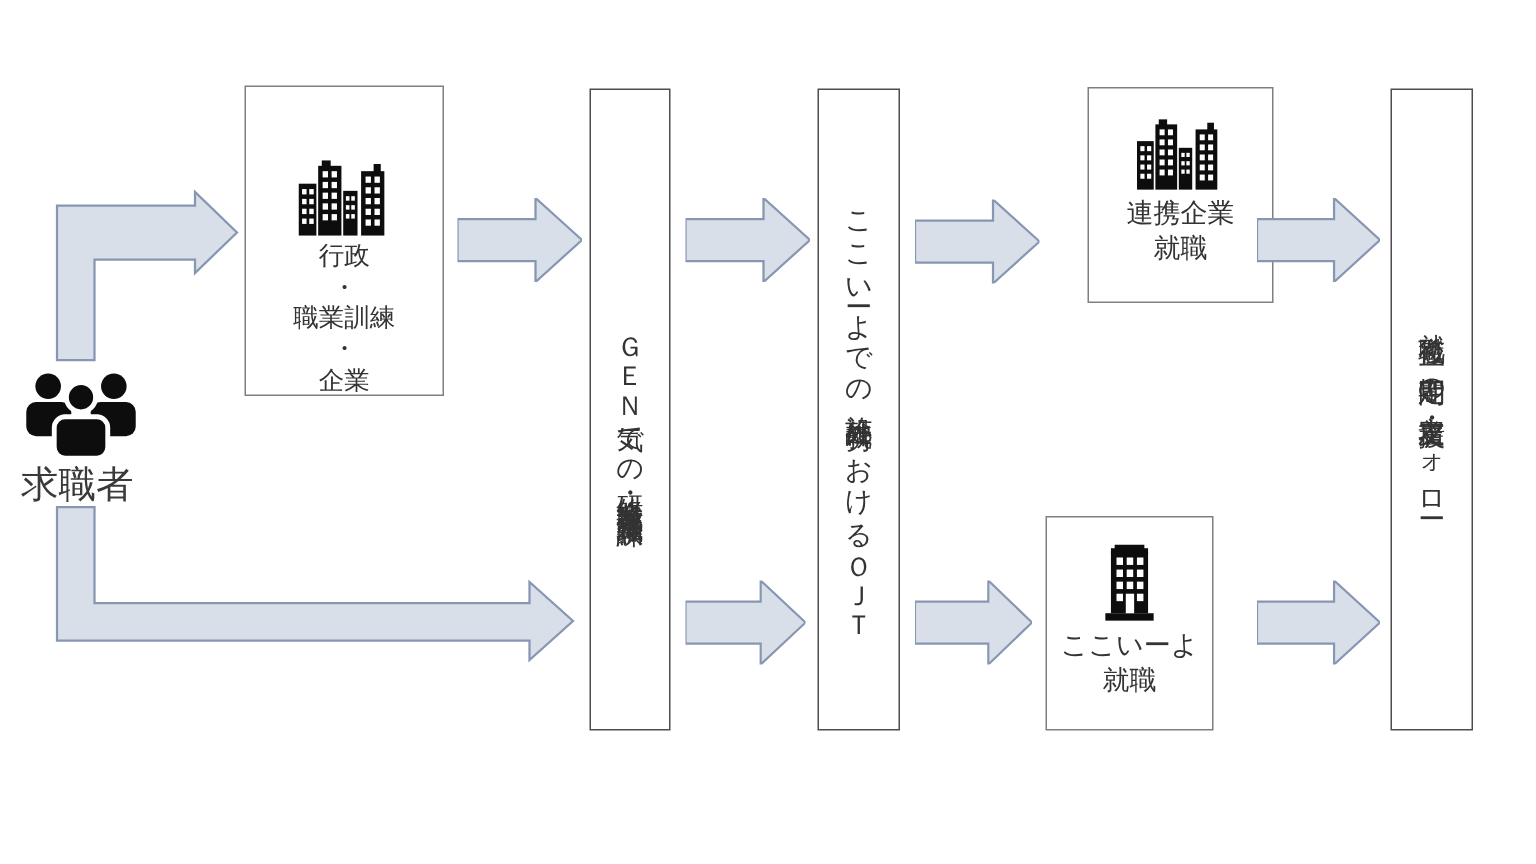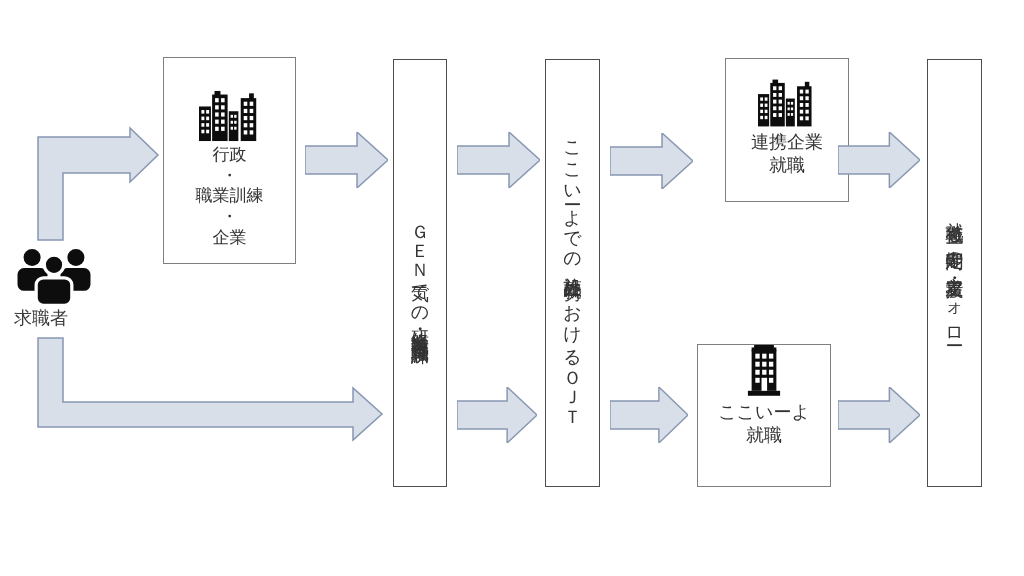--- a/index.html
+++ b/index.html
@@ -8,35 +8,35 @@
   *{box-sizing:border-box;}
 
   .abs{position:absolute;}
 
   
   .node{position:absolute;background:#fff;display:flex;flex-direction:column;
         align-items:center;}
   .node.sq{border:1.5px solid var(--box-border);}
   .node.tall{border:1.5px solid var(--tall-box-border);justify-content:center;}
 
-  .box-agencies{left:163px;top:57px;width:133px;height:207px;padding-top:32px;}
+  .box-agencies{left:163px;top:57px;width:133px;height:207px;padding-top:48px;}
   .box-training{left:393px;top:59px;width:54px;height:428px;}
   .box-ojt{left:545px;top:59px;width:55px;height:428px;}
   .box-partner{left:697px;top:58px;width:124px;height:144px;padding-top:20px;margin-left:28px;}
   .box-follow{left:927px;top:59px;width:55px;height:428px;}
-  .box-kokoiyo{left:697px;top:344px;width:134px;height:143px;}
+  .box-kokoiyo{left:697px;top:344px;width:112px;height:143px;padding-top:18px;}
 
   .hlines{text-align:center;font-size:17px;line-height:1.22;color:#333;margin-top:3px;}
   .hlines2{text-align:center;font-size:18px;line-height:1.28;color:#333;margin-top:4px;}
   .vtext{writing-mode:vertical-rl;text-orientation:mixed;font-size:18px;
          letter-spacing:1.5px;color:#333;line-height:1;}
 
   
   .actor-icon{left:14px;top:247px;width:80px;height:60px;color:var(--icon);}
-  .actor-label{left:14px;top:306px;width:86px;text-align:left;font-size:18px;color:#3a3a3a;}
+  .actor-label{left:14px;top:306px;width:86px;text-align:left;font-size:25px;color:#3a3a3a;}
 
   .node-icon{color:var(--icon);flex:none;}
 
   
   .arrow{position:absolute;height:56px;}
   .arrow-shape{fill:var(--arrow-fill);stroke:var(--arrow-stroke);stroke-width:1.5;}
   .a1{left:305px;top:132px;width:83px;}
   .a2{left:457px;top:132px;width:83px;}
   .a3{left:610px;top:133px;width:83px;}
   .a4{left:838px;top:132px;width:82px;}

